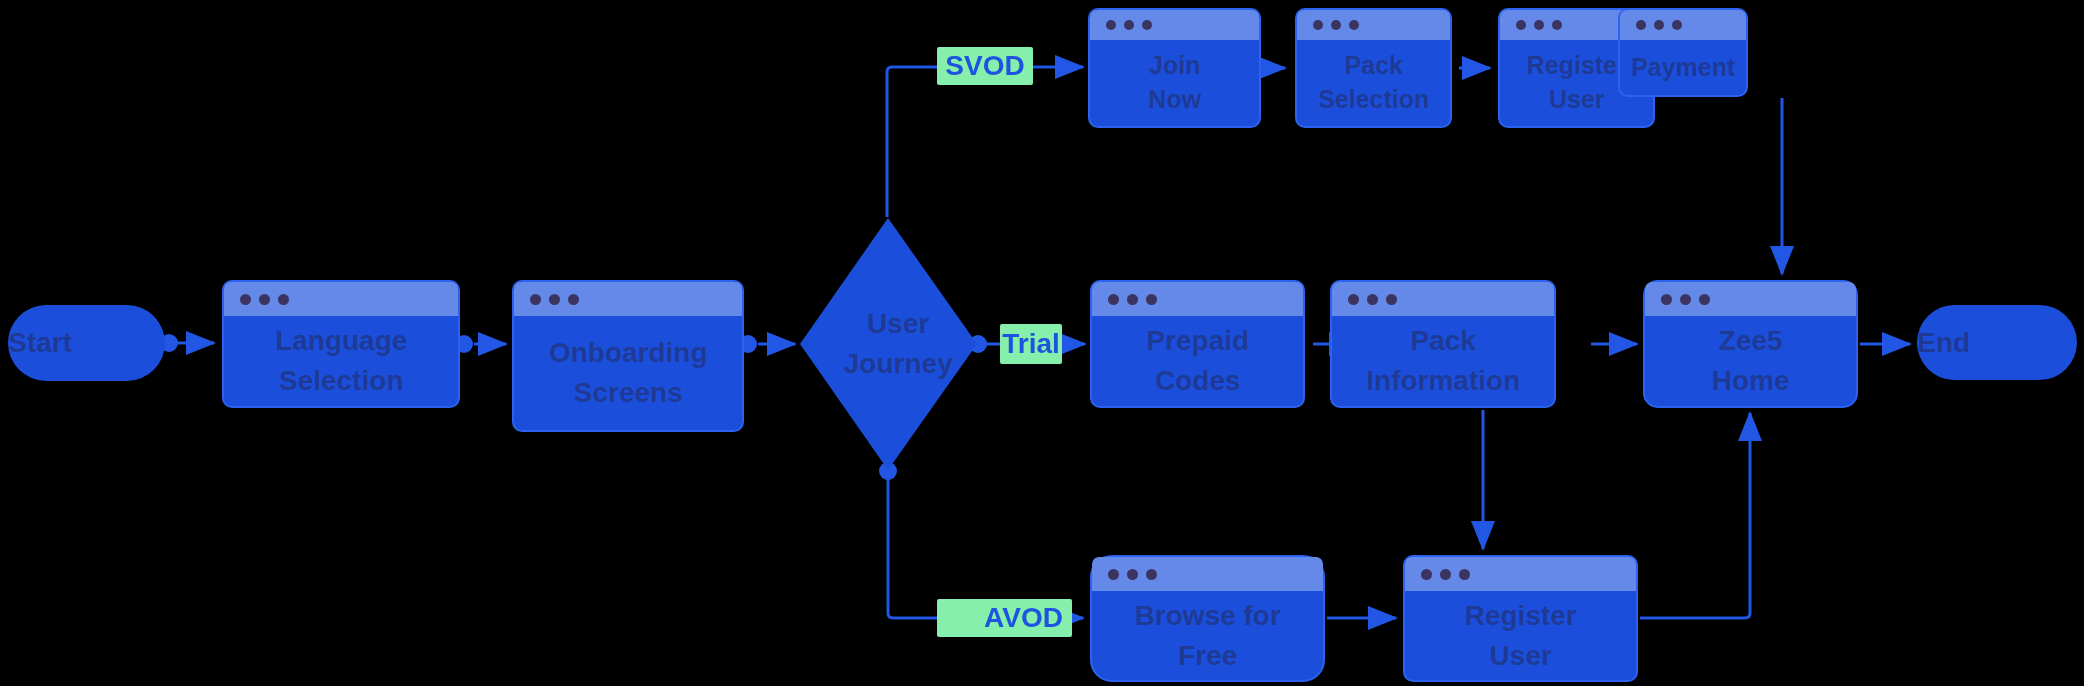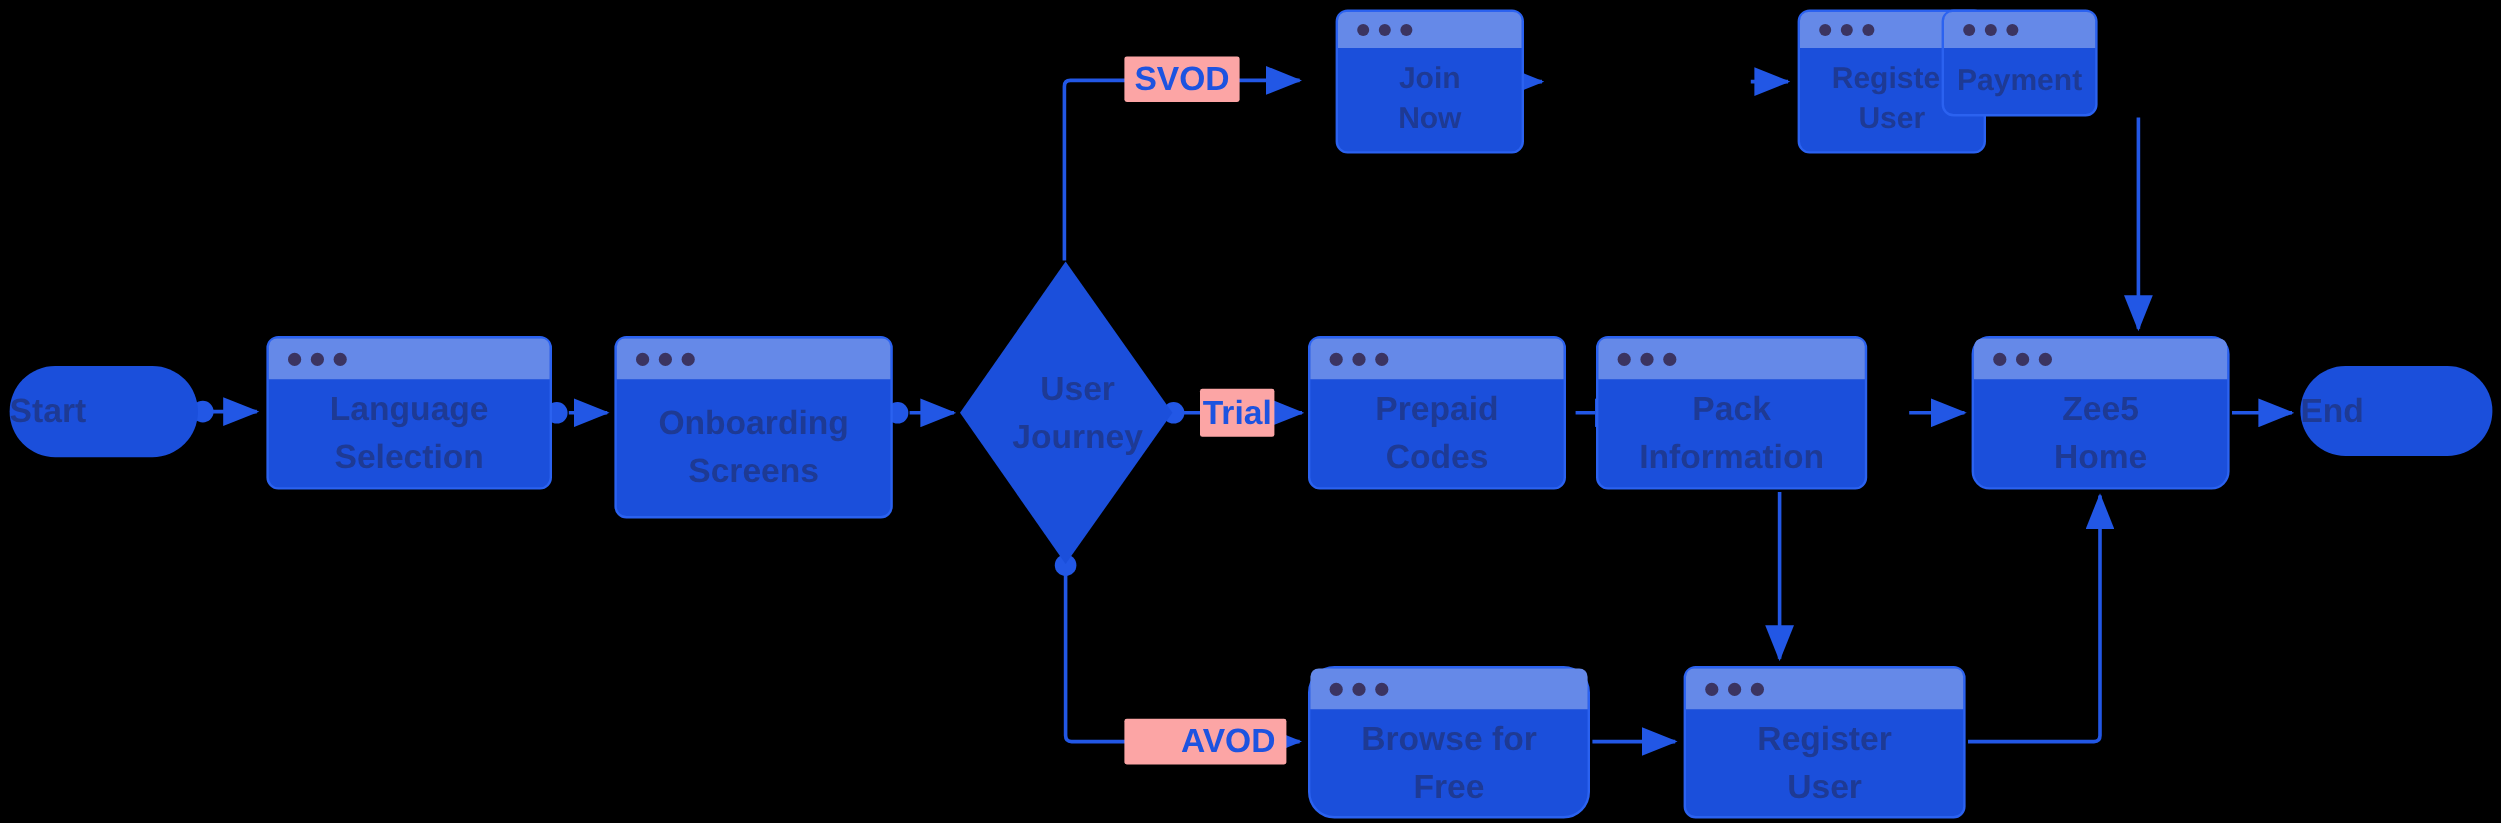--- a/index.html
+++ b/index.html
@@ -22,39 +22,39 @@
             font-size:28px;line-height:1.42;}
   .win.small .win-body{font-size:25px;line-height:1.35;}
   .win-body span{display:inline-block;width:min-content;}
   .win-body span.wide{width:160px;}
   .win-body span.oneline{width:auto;}
 
   
   #n-start   {left:8px;   top:305px; width:157px; height:76px;}
   #n-lang    {left:222px; top:280px; width:238px; height:128px;}
   #n-onboard {left:512px; top:280px; width:232px; height:152px;}
-  #n-join    {left:1088px;top:8px;   width:157px; height:120px;margin-left:25px;}
+  #n-join    {left:1088px;top:8px;   width:173px; height:120px;}
   #n-packsel {left:1295px;top:8px;   width:157px; height:120px;}
   #n-regsvod {left:1498px;top:8px;   width:157px; height:120px;}
   #n-payment {left:1618px;top:8px;   width:130px; height:89px;}
   #n-prepaid {left:1090px;top:280px; width:215px; height:128px;}
   #n-packinfo{left:1330px;top:280px; width:226px; height:128px;}
   #n-zee5    {left:1643px;top:280px; width:215px; height:128px;border-radius:15px;}
   #n-end     {left:1917px;top:305px; width:160px; height:75px;}
   #n-browse  {left:1090px;top:555px; width:235px; height:127px;border-radius:22px;}
   #n-regavod {left:1403px;top:555px; width:235px; height:127px;}
 
   
   .diamond-label{position:absolute;left:798px;top:289px;width:180px;height:110px;
                  display:flex;align-items:center;justify-content:center;text-align:center;
                  color:#1e3a94;font-weight:bold;font-size:28px;line-height:1.42;}
   .diamond-label span{display:inline-block;width:min-content;margin-left:20px;}
 
   
-  .edge-label{position:absolute;background:#fca5a5;color:#1d53e0;font-weight:bold;font-size:28px;
+  .edge-label{position:absolute;background:#86efac;color:#1d53e0;font-weight:bold;font-size:28px;
               display:flex;align-items:center;justify-content:center;border-radius:2px;}
   #l-svod {left:937px; top:47px;  width:96px; height:38px;}
   #l-trial{left:1000px;top:324px; width:62px; height:40px;}
   #l-avod {left:937px; top:599px; width:97px; height:38px;padding-left:38px;}
 </style>
 </head>
 <body>
 
 <div class="canvas">
 
@@ -135,20 +135,32 @@
           <i></i>
           <i></i>
           <i></i>
         </span>
     </div>
     <div class="win-body">
       <span>Join Now</span>
     </div>
   </div>
 
+  <div class="node win small" id="n-packsel">
+    <div class="win-header">
+      <span class="dots">
+          <i></i>
+          <i></i>
+          <i></i>
+        </span>
+    </div>
+    <div class="win-body">
+      <span>Pack Selection</span>
+    </div>
+  </div>
 
   <div class="node win small" id="n-regsvod">
     <div class="win-header">
       <span class="dots">
           <i></i>
           <i></i>
           <i></i>
         </span>
     </div>
     <div class="win-body">

